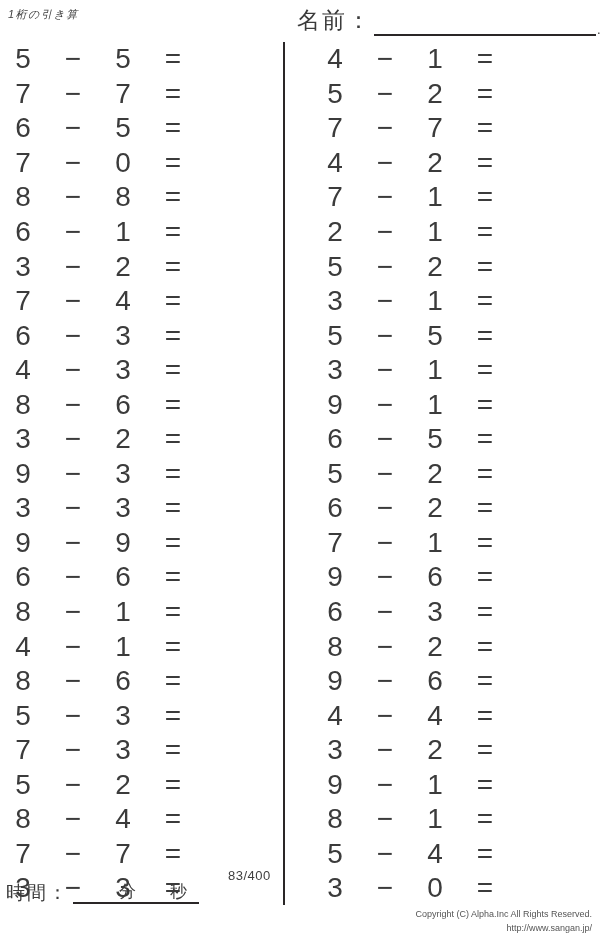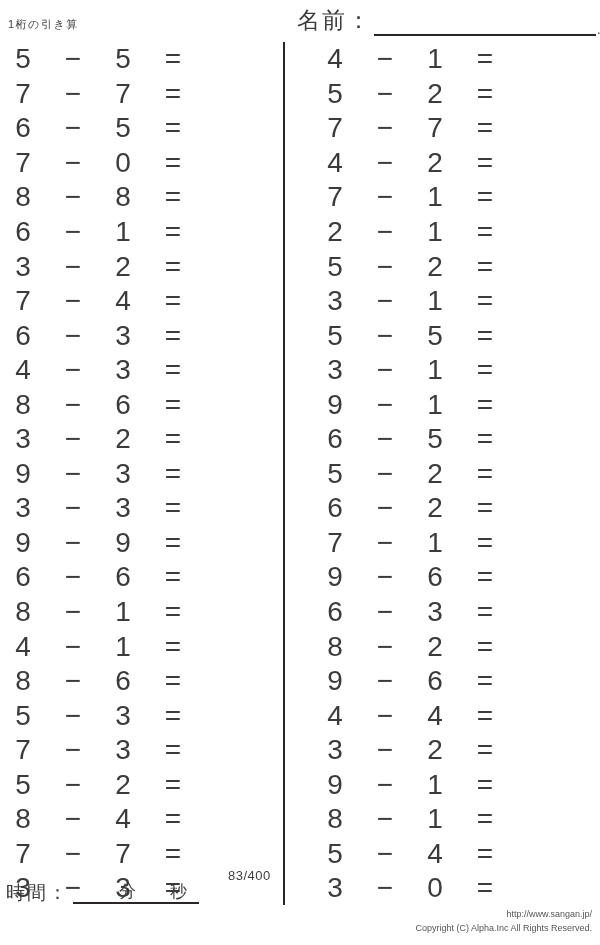--- a/index.html
+++ b/index.html
@@ -7,22 +7,22 @@
     --line:#2a2627;
     --muted:#555555;
   }
   html,body{margin:0;padding:0;}
   body{
     width:600px;height:945px;position:relative;background:#ffffff;
     font-family:"Liberation Sans", sans-serif;color:var(--text);
     overflow:hidden;
   }
   .title{
-    position:absolute;top:17px;left:8px;
-    font-size:11px;letter-spacing:1.5px;color:#3f3f3f;white-space:nowrap;
+    position:absolute;top:7px;left:8px;
+    font-size:11px;letter-spacing:1.5px;color:#3f3f3f;white-space:nowrap;font-style:italic;
   }
   .name-block{
     position:absolute;top:5px;left:297px;
     display:flex;align-items:flex-end;
   }
   .name-label{font-size:23px;letter-spacing:2px;white-space:nowrap;}
   .name-line{
     width:222px;height:22px;margin-left:2px;
     border-bottom:2px solid var(--line);
   }
@@ -438,15 +438,15 @@
   <span class="time-label">時間：</span>
   <span class="time-line">
     <span class="unit-min">分</span>
     <span class="unit-sec">秒</span>
   </span>
 </div>
 
 <div class="page-number">83/400</div>
 
 <div class="copyright">
+  <div>Copyright (C) Alpha.Inc All Rights Reserved.</div>
   <div>http://www.sangan.jp/</div>
-  <div>Copyright (C) Alpha.Inc All Rights Reserved.</div>
 </div>
 
 </body></html>

